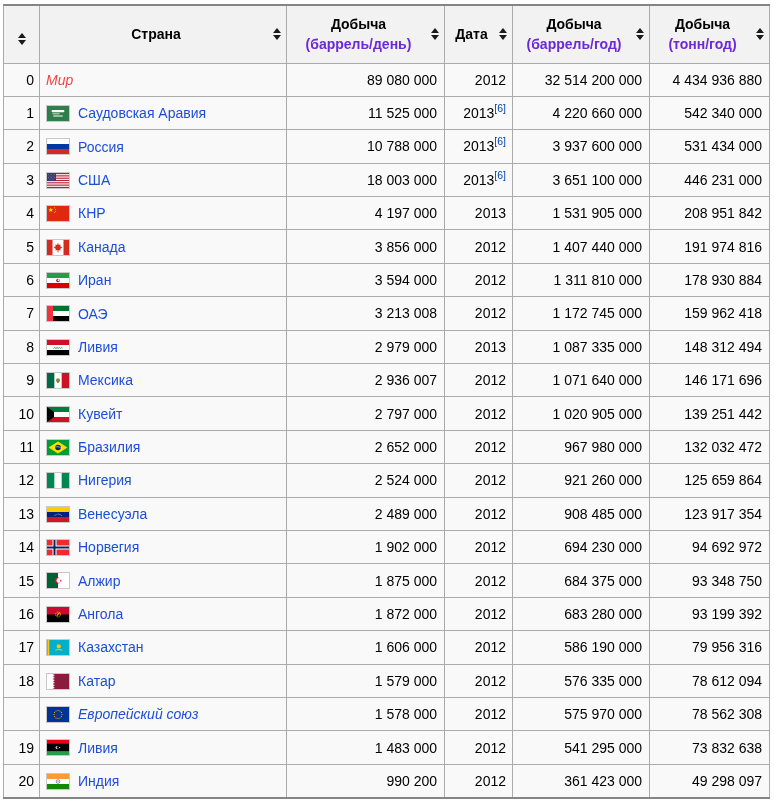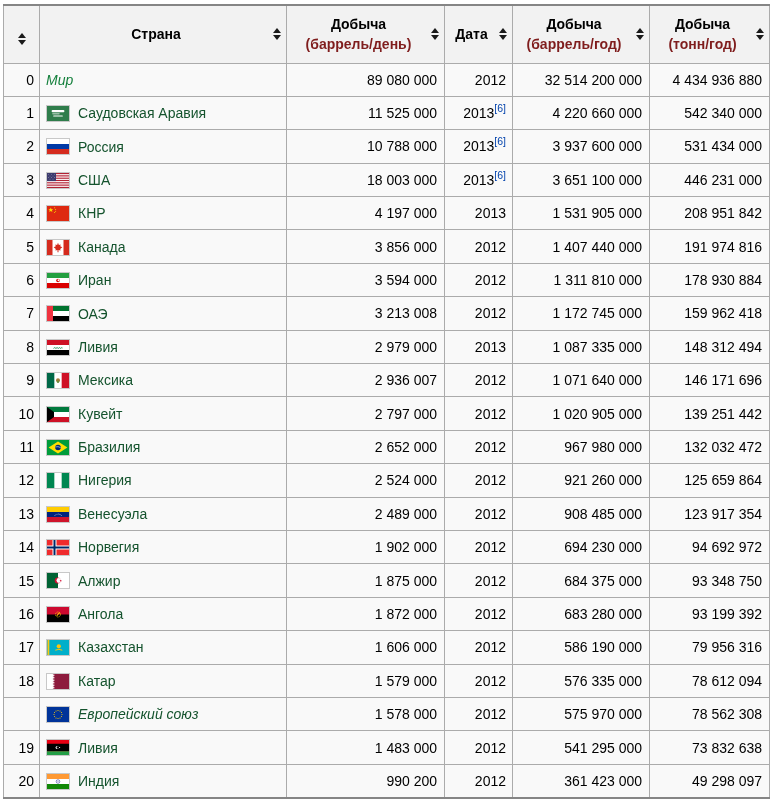--- a/index.html
+++ b/index.html
@@ -29,21 +29,21 @@
     background: #f2f2f2;
     font-weight: bold;
     text-align: center;
     vertical-align: middle;
     position: relative;
     height: 58px;
     padding: 4px 20px 4px 6px;
     line-height: 1.45;
   }
   th.th-rank { padding: 4px; }
-  .unit-link { color:#7f1d1d; text-decoration:none; font-weight:bold; cursor:pointer; }
+  .unit-link { color:#6d28d9; text-decoration:none; font-weight:bold; cursor:pointer; }
 
   .sort-icon {
     position: absolute;
     right: 5px; top: 50%;
     transform: translateY(-50%);
     display: inline-flex;
     flex-direction: column;
     align-items: center;
     gap: 2px;
   }
@@ -68,22 +68,22 @@
     display: inline-block;
     width: 22px; height: 15px;
     border: 1px solid #c8c8c8;
     vertical-align: middle;
     margin-right: 8px;
     line-height: 0;
     background:#fff;
   }
   .flag svg { display:block; }
 
-  .country-link { color:#14532d; text-decoration:none; cursor:pointer; vertical-align:middle; }
-  .country-name { color:#15803d; vertical-align:middle; }
+  .country-link { color:#1d4ed8; text-decoration:none; cursor:pointer; vertical-align:middle; }
+  .country-name { color:#ef4444; vertical-align:middle; }
   .italic { font-style: italic; }
 
   sup.ref {
     font-size: 10.5px;
     line-height: 0;
     vertical-align: super;
   }
   sup.ref a { color:#0645ad; text-decoration:none; cursor:pointer; }
 </style>
 </head>

